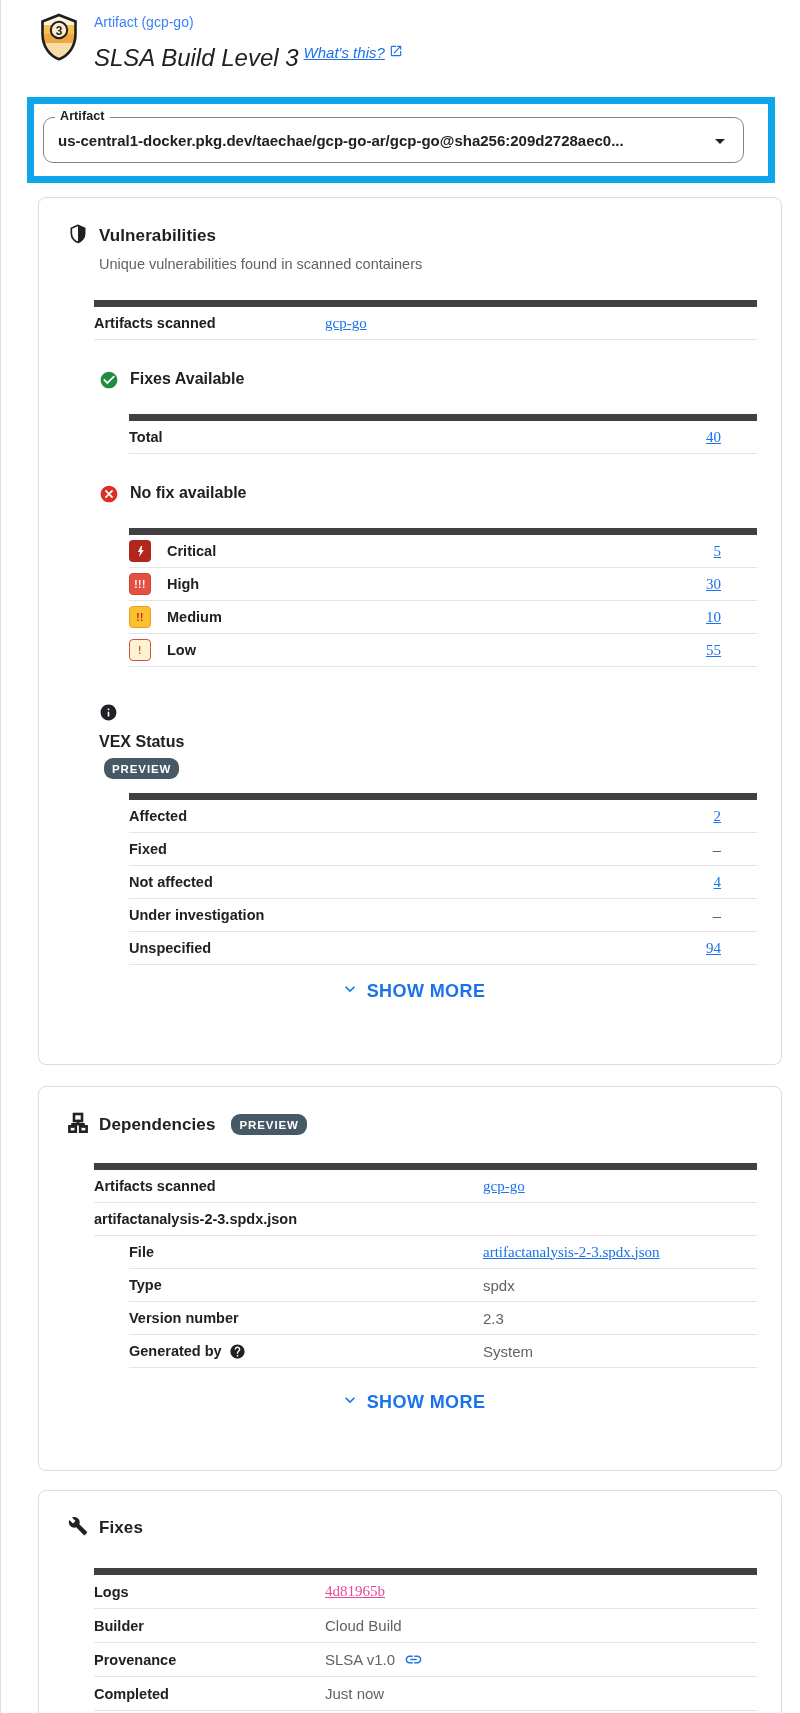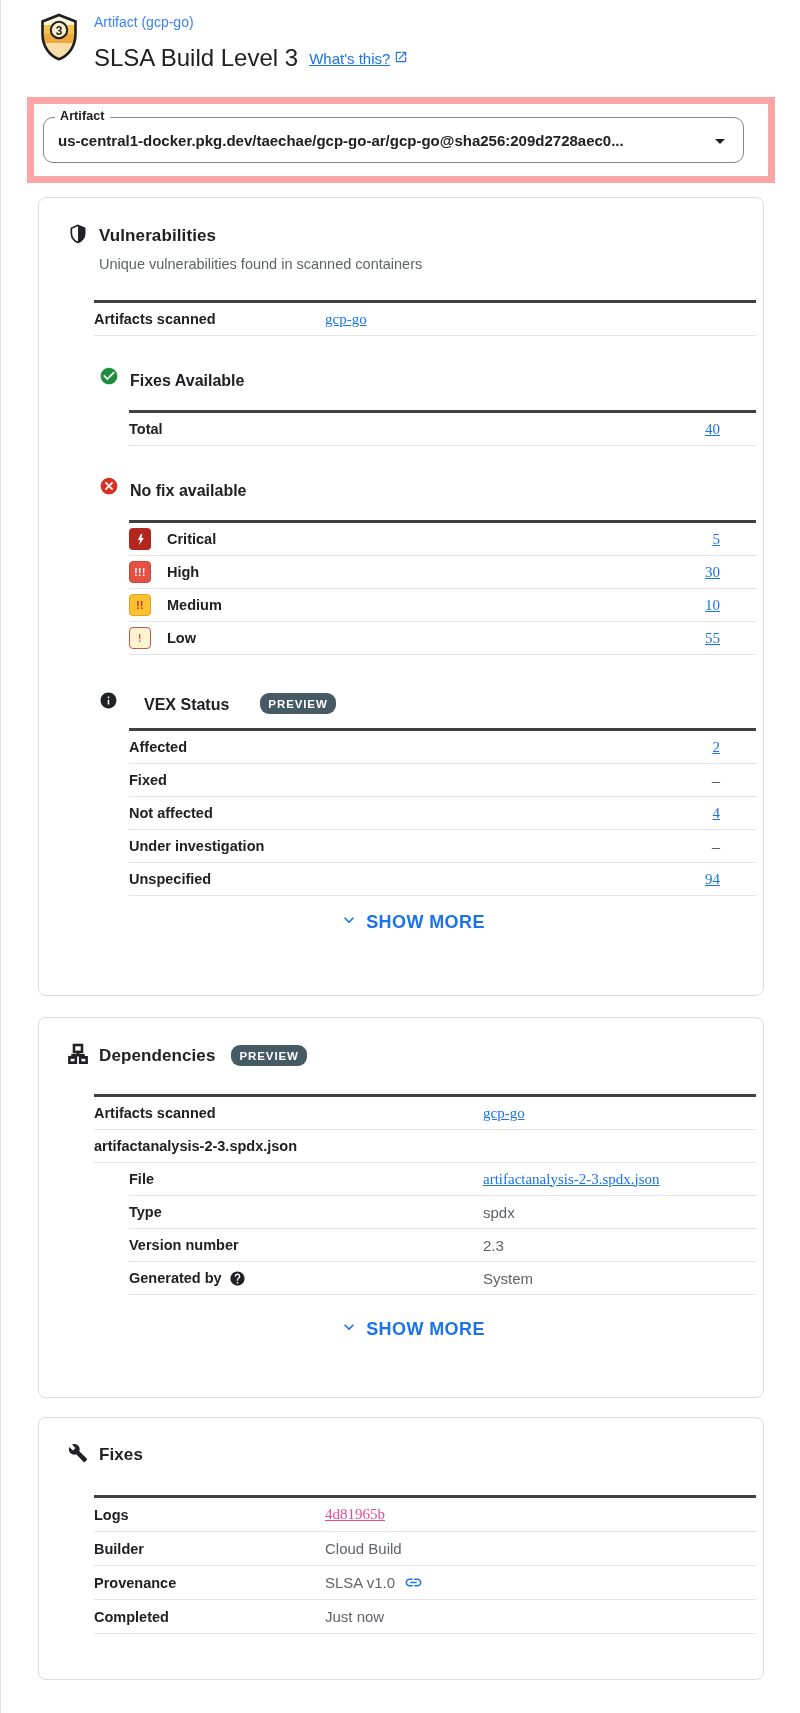--- a/index.html
+++ b/index.html
@@ -8,53 +8,53 @@
     width: 800px; height: 1713px; overflow: hidden;
     font-family: "Liberation Sans", sans-serif;
     color: #202124; position: relative;
     border-left: 1px solid #e0e0e0;
   }
 
   
   .header { display:flex; align-items:flex-start; gap:15px; padding:13px 0 0 38px; }
   .hdr-text { padding-top:1px; }
   .eyebrow { font-size:14px; color:#3b82f6; margin-bottom:14px; }
-  .title-row { display:flex; align-items:center; gap:11px; }
+  .title-row { display:flex; align-items:flex-start; gap:5px;font-style:italic; }
   .page-title { font-size:24px; font-weight:400; color:#202124; }
   .whats-this { font-size:15px; color:#1a73e8; text-decoration:underline; cursor:pointer;
                 display:inline-flex; align-items:center; gap:4px; }
   .whats-this svg { flex:none; }
 
   
-  .highlight { margin:25px 25px 0 26px; border:7px solid #fca5a5; background:#fff;
+  .highlight { margin:25px 25px 0 26px; border:7px solid #0ea5e9; background:#fff;
                padding:13px 24px 13px 9px; }
   .select-field { position:relative; height:46px; border:1.4px solid #80868b; border-radius:10px;
                   background:#fff; display:flex; align-items:center; padding:0 46px 0 14px; cursor:pointer; }
   .select-label { position:absolute; top:-9px; left:11px; background:#fff; padding:0 5px;
                   font-size:12.5px; font-weight:bold; color:#202124; letter-spacing:.1px; }
   .select-value { font-size:15px; color:#202124; white-space:nowrap; overflow:hidden;font-weight:bold; }
   .select-caret { position:absolute; right:11px; top:11px; }
 
   
-  .card { margin:14px 36px 0 37px; border:1px solid #dadce0; border-radius:8px; background:#fff;
-          padding:25px 7px 60px 29px; }
+  .card { margin:14px 18px 0 37px; border:1px solid #dadce0; border-radius:8px; background:#fff;
+          padding:25px 24px 60px 29px; }
   .card.deps  { margin-top:21px; padding-bottom:55px; }
   .card.build { margin-top:19px; padding-bottom:45px; }
 
   .card-head { display:flex; align-items:center; gap:11px; }
   .card-title { font-size:17px; font-weight:bold; color:#202124; letter-spacing:.1px; }
   .badge-preview { background:#455a64; color:#fff; font-size:11.5px; font-weight:bold;
                    letter-spacing:.9px; padding:5px 8px 4px; border-radius:9px; margin-left:5px; }
   .card-sub { margin:7px 0 0 31px; font-size:14.5px; color:#5f6368; }
 
-  .sec-head { display:flex; align-items:flex-end; gap:11px; margin:30px 0 20px 31px; }
+  .sec-head { display:flex; align-items:flex-start; gap:11px; margin:30px 0 20px 31px; }
   .sec-title { font-size:16px; font-weight:bold; color:#202124; }
 
   
-  .tbl { margin-left:26px; border-top:3px solid #404040; }
+  .tbl { margin-left:26px; border-top:7px solid #404040; }
   .tbl.indent { margin-left:61px; }
   .tbl.no-top { border-top:none; }
   .row { display:flex; align-items:center; height:33px; border-bottom:1px solid #e4e4e7; }
   .lbl { font-size:14.5px; font-weight:bold; color:#202124; display:flex; align-items:center; }
   .w-main { width:231px; flex:none; }
   .w-dep  { width:389px; flex:none; }
   .w-depn { width:354px; flex:none; }
   .val { font-size:15px; color:#5f6368; display:flex; align-items:center; }
   .num { margin-left:auto; padding-right:36px; }
   .dash { font-size:15px; color:#5f6368; }
@@ -198,21 +198,21 @@
       <span class="lbl">Medium</span>
       <a class="lnk num">10</a>
     </div>
     <div class="row">
       <span class="sev low">!</span>
       <span class="lbl">Low</span>
       <a class="lnk num">55</a>
     </div>
   </div>
 
-  <div class="sec-head" style="margin-top:36px; margin-bottom:14px; gap:26px;">
+  <div class="sec-head" style="margin-top:36px; margin-bottom:14px; gap:7px;flex-direction:column;">
     <span>
       <svg width="19" height="19" viewBox="0 0 24 24" fill="#202124">
         <path d="M12 2C6.48 2 2 6.48 2 12s4.48 10 10 10 10-4.48 10-10S17.52 2 12 2zm1 15h-2v-6h2v6zm0-8h-2V7h2v2z"></path>
       </svg>
     </span>
     <span class="sec-title">VEX Status</span>
     <span class="badge-preview">PREVIEW</span>
   </div>
   <div class="tbl indent">
     <div class="row">

